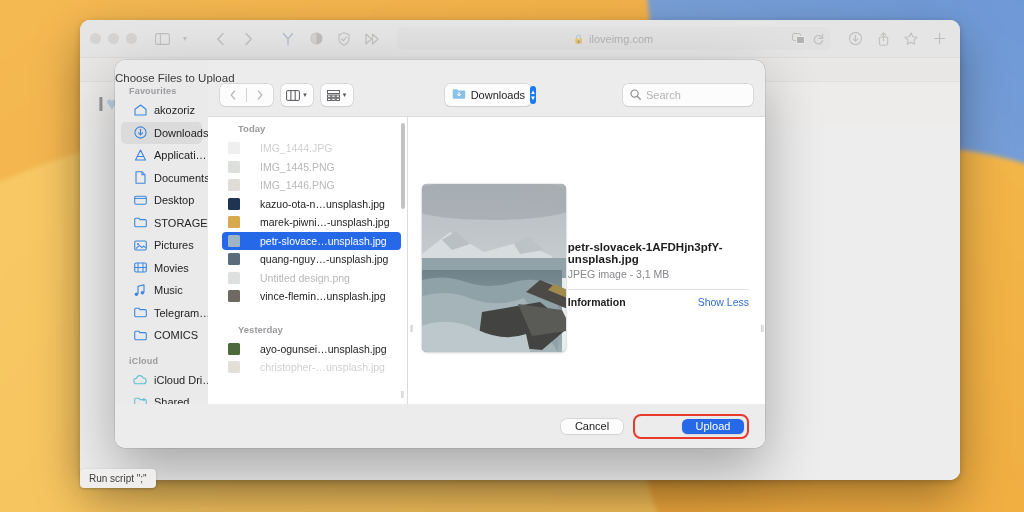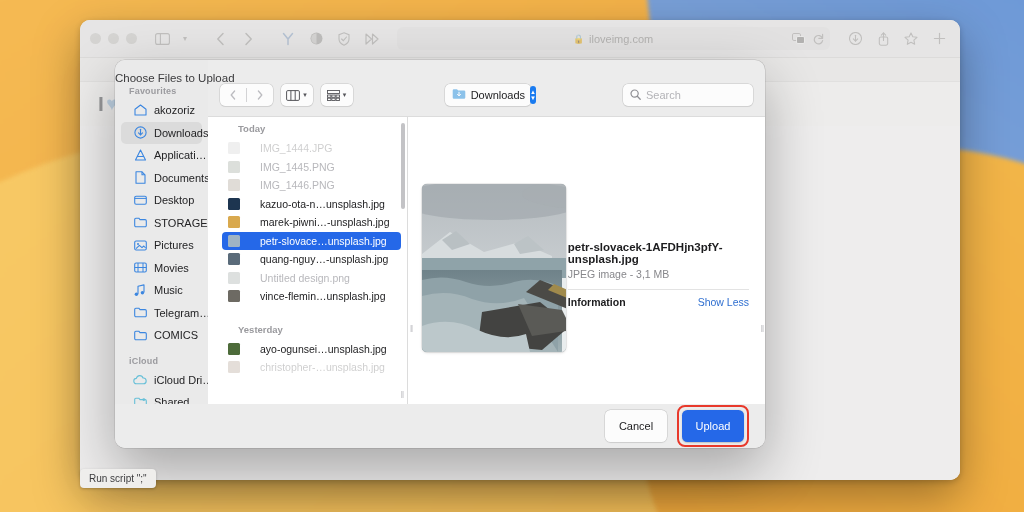--- a/index.html
+++ b/index.html
@@ -223,22 +223,22 @@
   .info-row .lnk { font-size: 10.5px; color: #2f6fd0; }
 
   .grip { position: absolute; font-size: 8px; color: #b6b6ba; letter-spacing: -1px; }
 
   
   .sheet-footer {
     height: 44px; background: #ececec; display: flex; align-items: center;
     justify-content: flex-end; gap: 10px; padding: 0 16px;
   }
   .btn {
-    height: 32px; min-width: 62px; border-radius: 5.5px; font-size: 11px;
-    display: flex; align-items: center; justify-content: center; padding: 0 13px;
+    height: 15px; min-width: 62px; border-radius: 5.5px; font-size: 11px;
+    display: flex; align-items: center; justify-content: center; padding: 0 13px; margin-left: 44px;
   }
   .btn.cancel { background: #fcfcfc; color: #1c1c1e;
                 box-shadow: 0 0 0 .5px #c4c4c4, 0 .5px 1px rgba(0,0,0,.08); }
   .btn.primary { background: #2568e8; color: #fff;
                  box-shadow: 0 .5px 1.5px rgba(0,0,0,.18); }
   .hl-box { padding: 3px; border: 2px solid #e8392b; border-radius: 8px; display: flex; }
 
   
   #runscript {
     position: absolute; left: 80px; top: 469px; z-index: 80;

